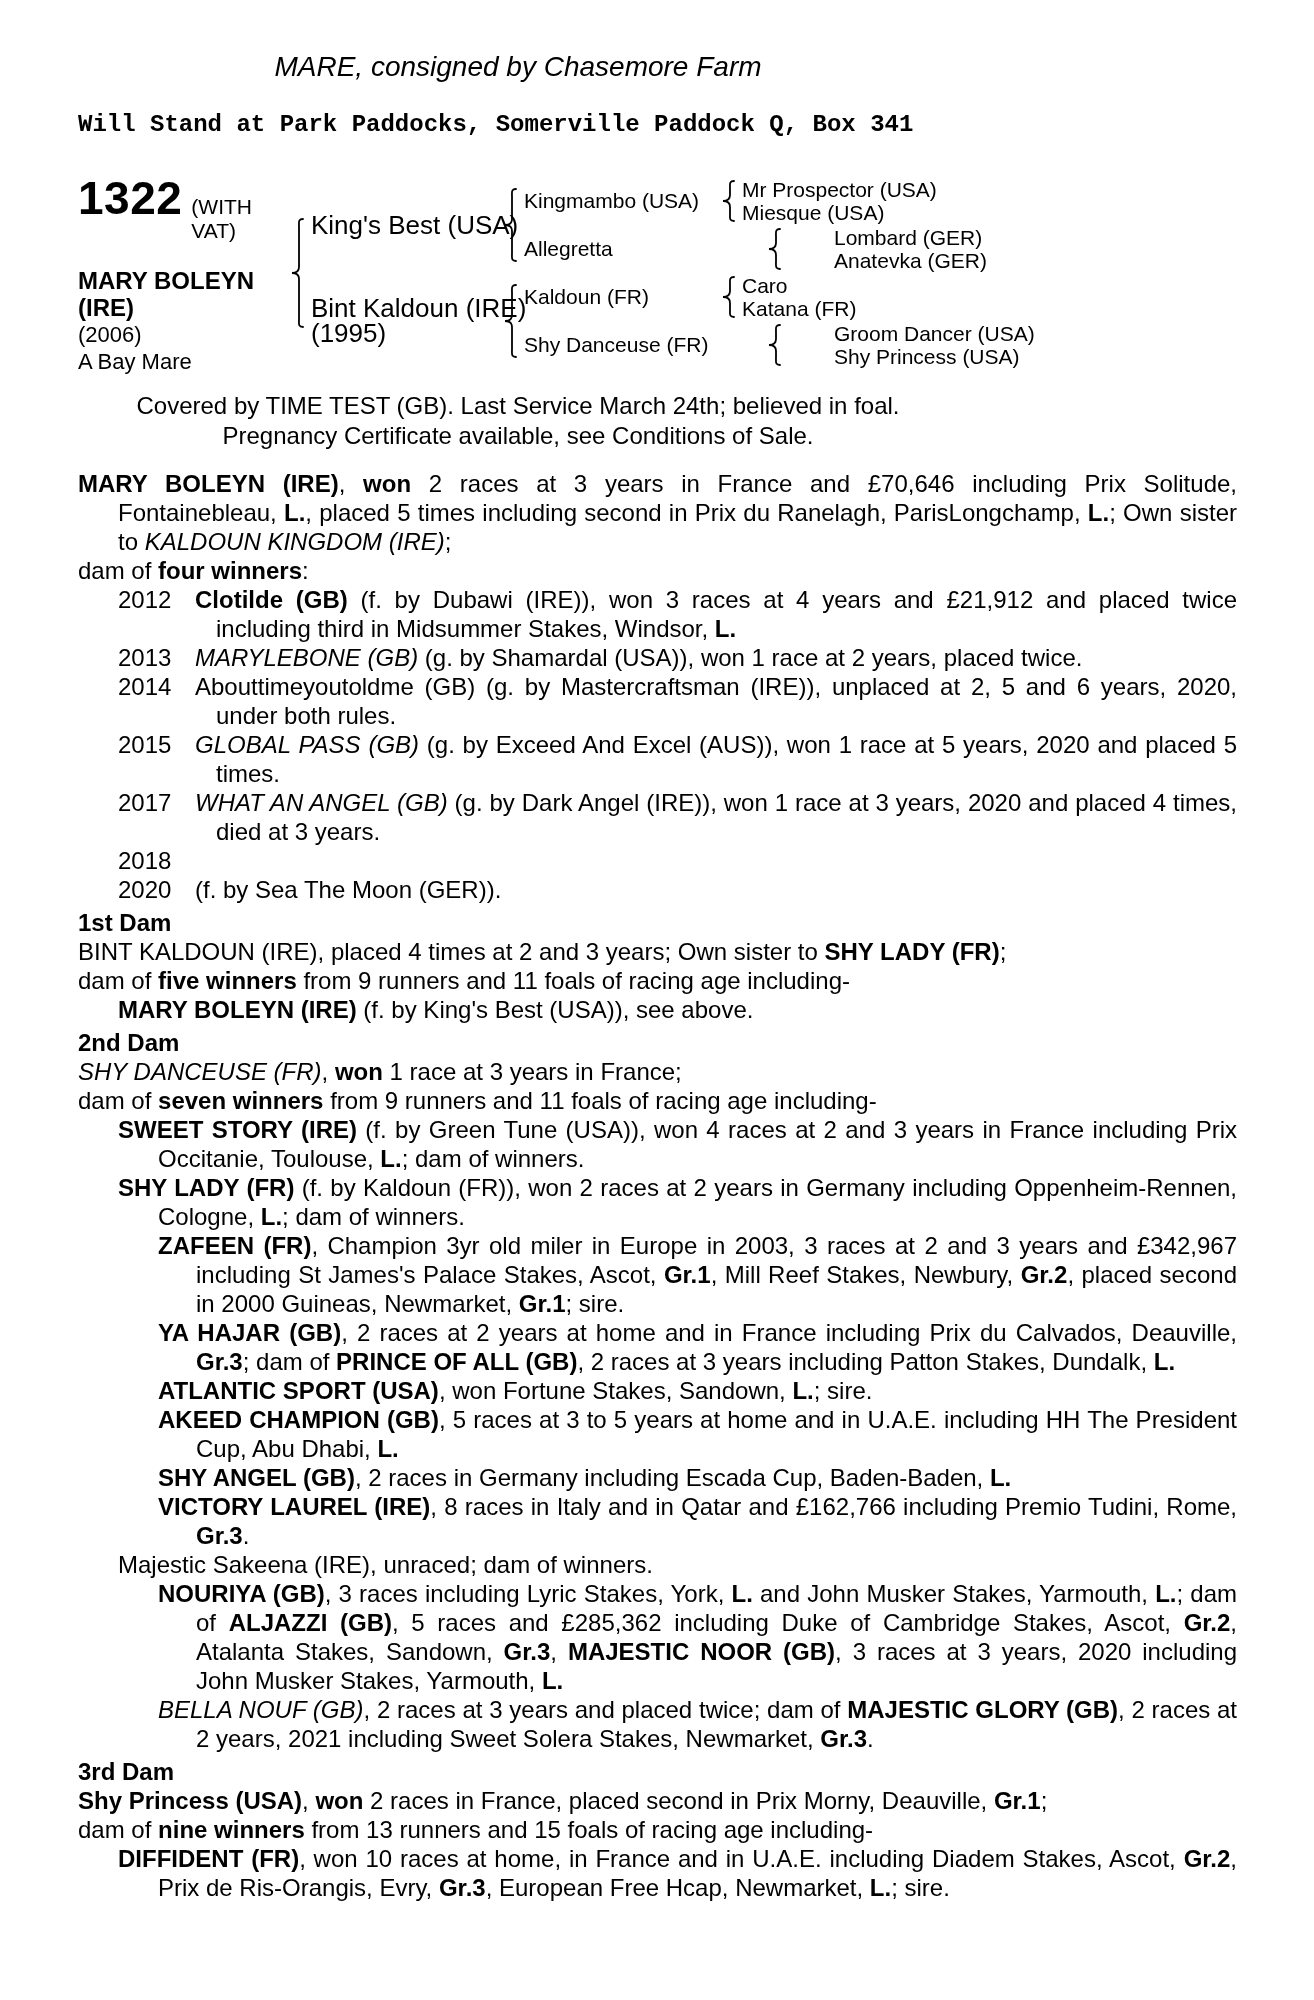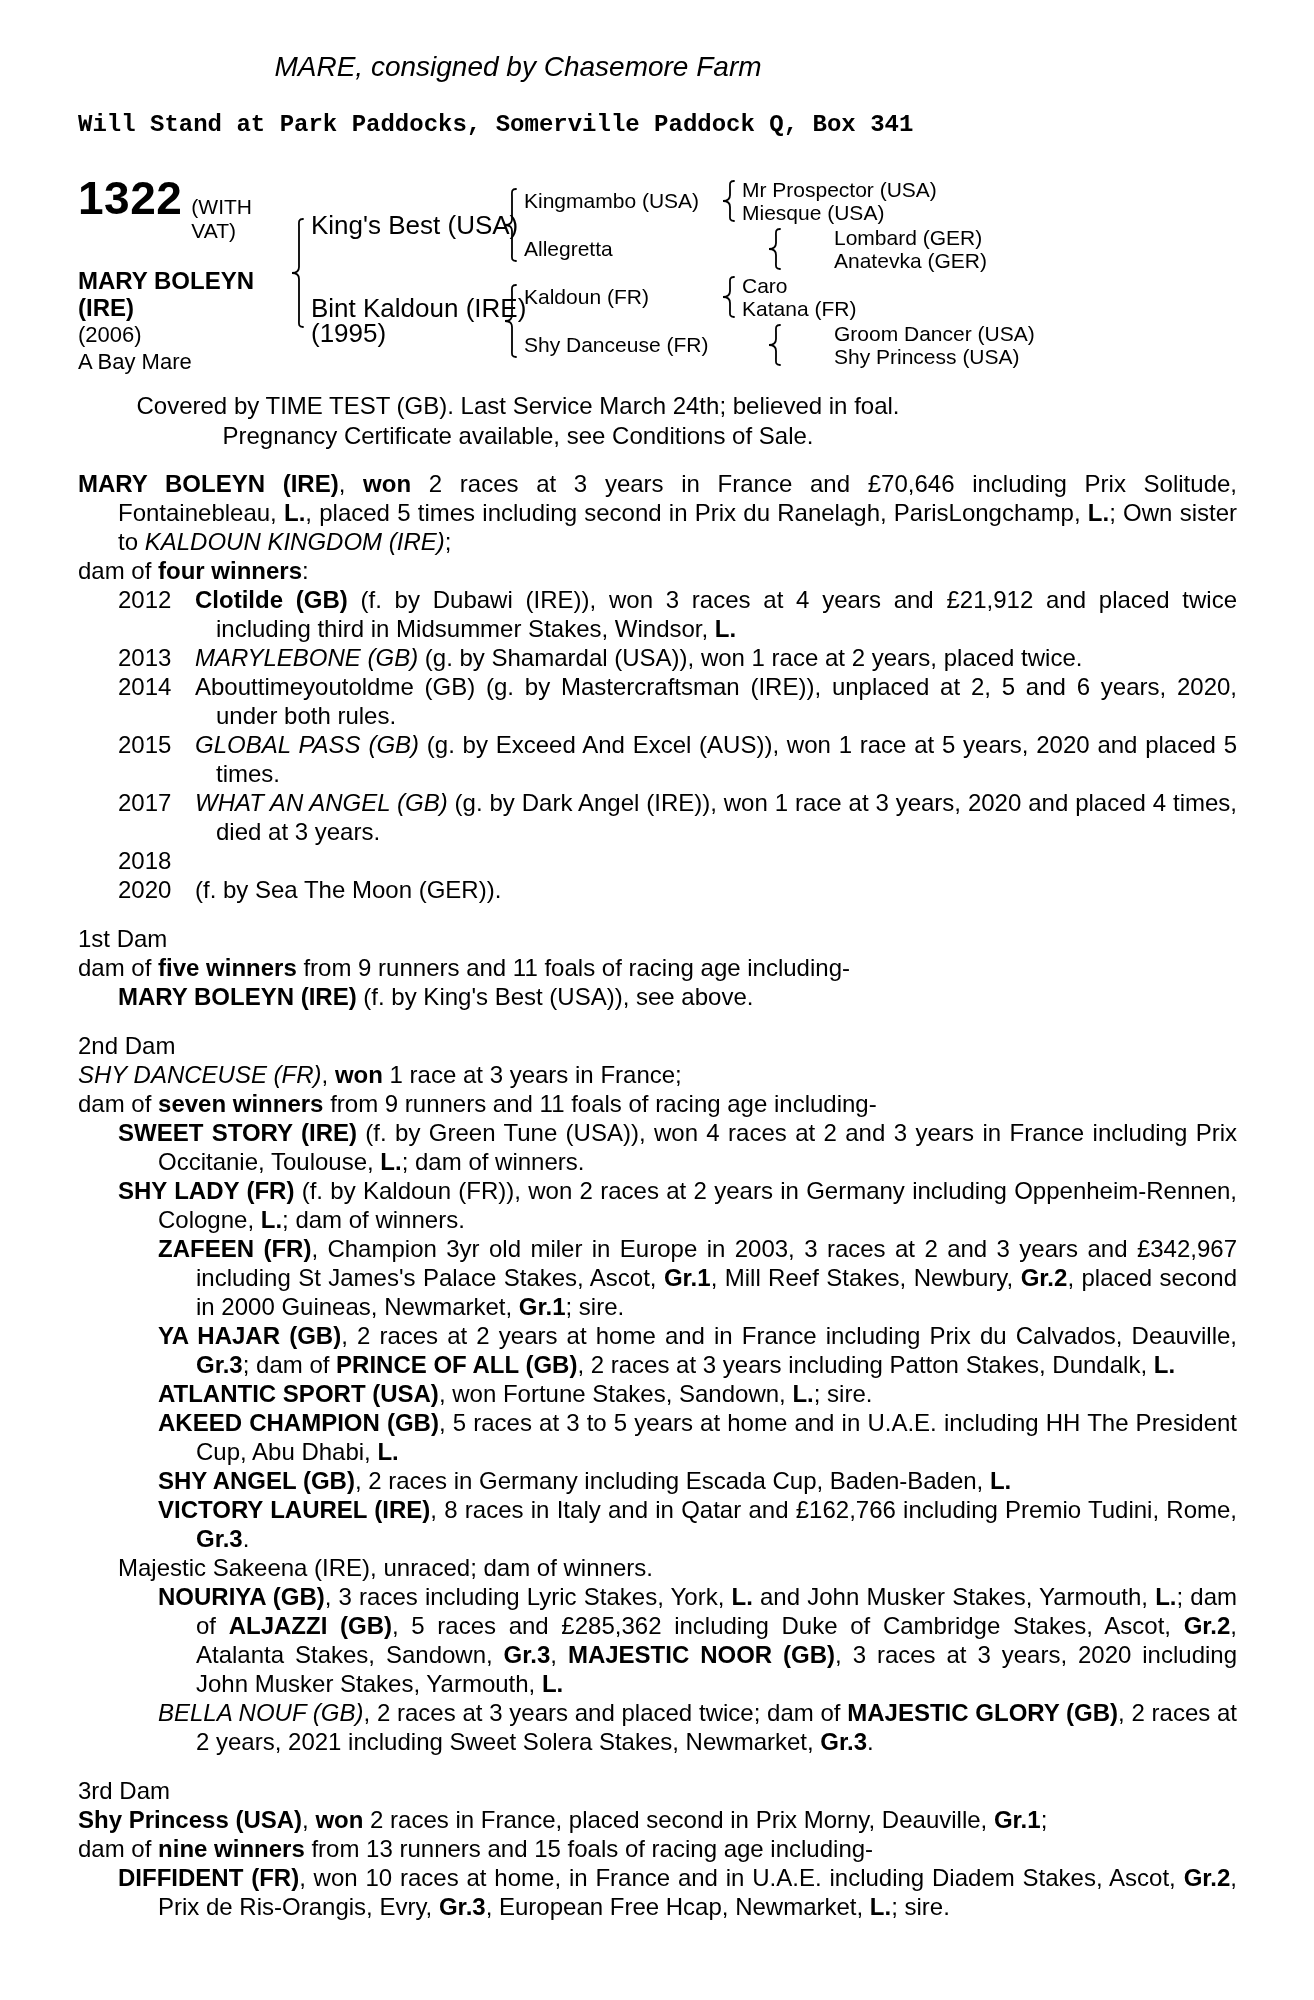--- a/index.html
+++ b/index.html
@@ -45,21 +45,21 @@
 
   
   .body-text { margin-top: 18px; font-size: 24px; }
   .para { margin: 0; text-align: justify; line-height: 29px; }
   .lv0 { padding-left: 40px; text-indent: -40px; }
   .lv1 { padding-left: 80px; text-indent: -40px; }
   .lv2 { padding-left: 118px; text-indent: -38px; }
   .record { display: flex; line-height: 29px; }
   .record .year { flex: 0 0 77px; margin-left: 40px; }
   .record .rtext { flex: 1; text-align: justify; padding-left: 21px; text-indent: -21px; }
-  .dam-head { font-weight: normal; margin-top: 20px; line-height: 29px; }
+  .dam-head { font-weight: bold; margin-top: 4px; line-height: 29px; }
   .b { font-weight: bold; }
   .i { font-style: italic; }
 </style>
 </head>
 <body>
 
 <div class="page">
 
   <div class="top-center">
     <div class="consignor">MARE, consigned by Chasemore Farm</div>
@@ -195,20 +195,21 @@
         <span class="year">2018</span>
       </div>
       <div class="record">
         <span class="year">2020</span>
         <span class="rtext"><span>(f. by Sea The Moon (GER)).</span></span>
       </div>
       <div class="record">
         <span class="year"></span>
       </div>
       <div class="dam-head">1st Dam</div>
+      <p class="para lv0"><span>BINT KALDOUN (IRE), placed 4 times at 2 and 3 years; Own sister to </span><span class="b">SHY LADY (FR)</span><span>;</span></p>
       <p class="para lv0"><span>dam of </span><span class="b">five winners</span><span> from 9 runners and 11 foals of racing age including-</span></p>
       <p class="para lv1"><span class="b">MARY BOLEYN (IRE)</span><span> (f. by King's Best (USA)), see above.</span></p>
       <div class="dam-head">2nd Dam</div>
       <p class="para lv0"><span class="i">SHY DANCEUSE (FR)</span><span>, </span><span class="b">won</span><span> 1 race at 3 years in France;</span></p>
       <p class="para lv0"><span>dam of </span><span class="b">seven winners</span><span> from 9 runners and 11 foals of racing age including-</span></p>
       <p class="para lv1"><span class="b">SWEET STORY (IRE)</span><span> (f. by Green Tune (USA)), won 4 races at 2 and 3 years in France including Prix Occitanie, Toulouse, </span><span class="b">L.</span><span>; dam of winners.</span></p>
       <p class="para lv1"><span class="b">SHY LADY (FR)</span><span> (f. by Kaldoun (FR)), won 2 races at 2 years in Germany including Oppenheim-Rennen, Cologne, </span><span class="b">L.</span><span>; dam of winners.</span></p>
       <p class="para lv2"><span class="b">ZAFEEN (FR)</span><span>, Champion 3yr old miler in Europe in 2003, 3 races at 2 and 3 years and £342,967 including St James's Palace Stakes, Ascot, </span><span class="b">Gr.1</span><span>, Mill Reef Stakes, Newbury, </span><span class="b">Gr.2</span><span>, placed second in 2000 Guineas, Newmarket, </span><span class="b">Gr.1</span><span>; sire.</span></p>
       <p class="para lv2"><span class="b">YA HAJAR (GB)</span><span>, 2 races at 2 years at home and in France including Prix du Calvados, Deauville, </span><span class="b">Gr.3</span><span>; dam of </span><span class="b">PRINCE OF ALL (GB)</span><span>, 2 races at 3 years including Patton Stakes, Dundalk, </span><span class="b">L.</span></p>
       <p class="para lv2"><span class="b">ATLANTIC SPORT (USA)</span><span>, won Fortune Stakes, Sandown, </span><span class="b">L.</span><span>; sire.</span></p>

